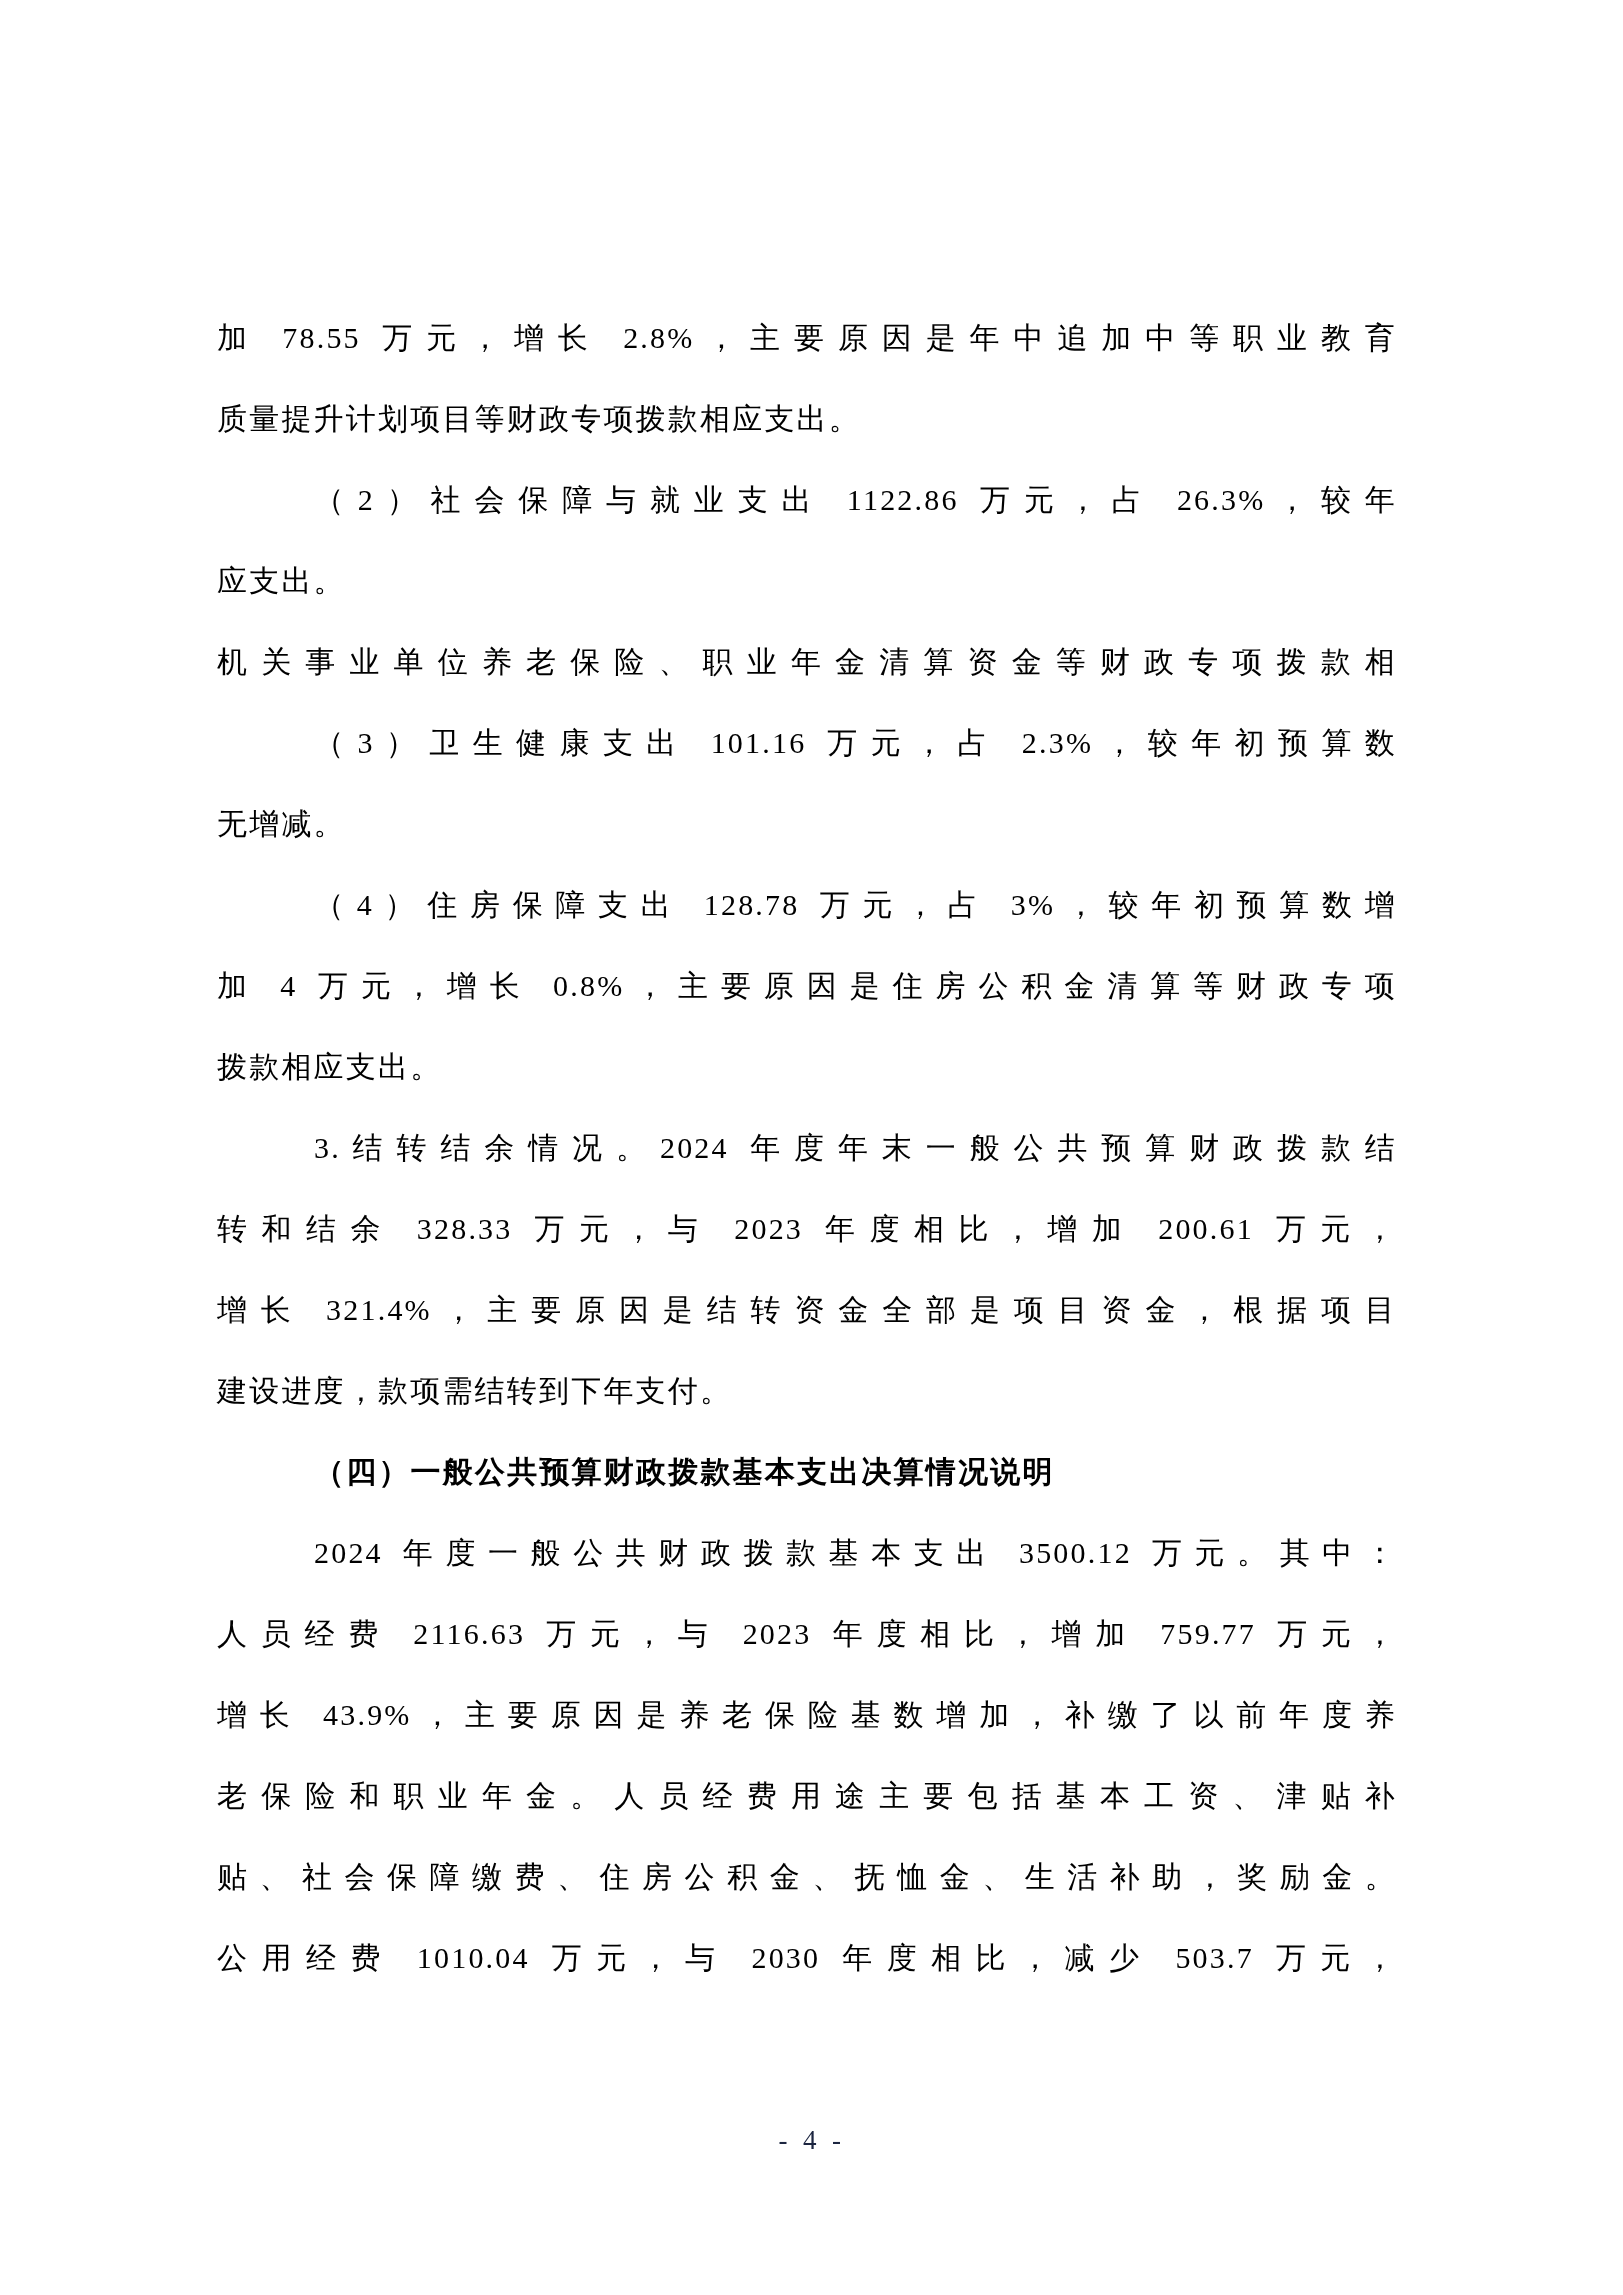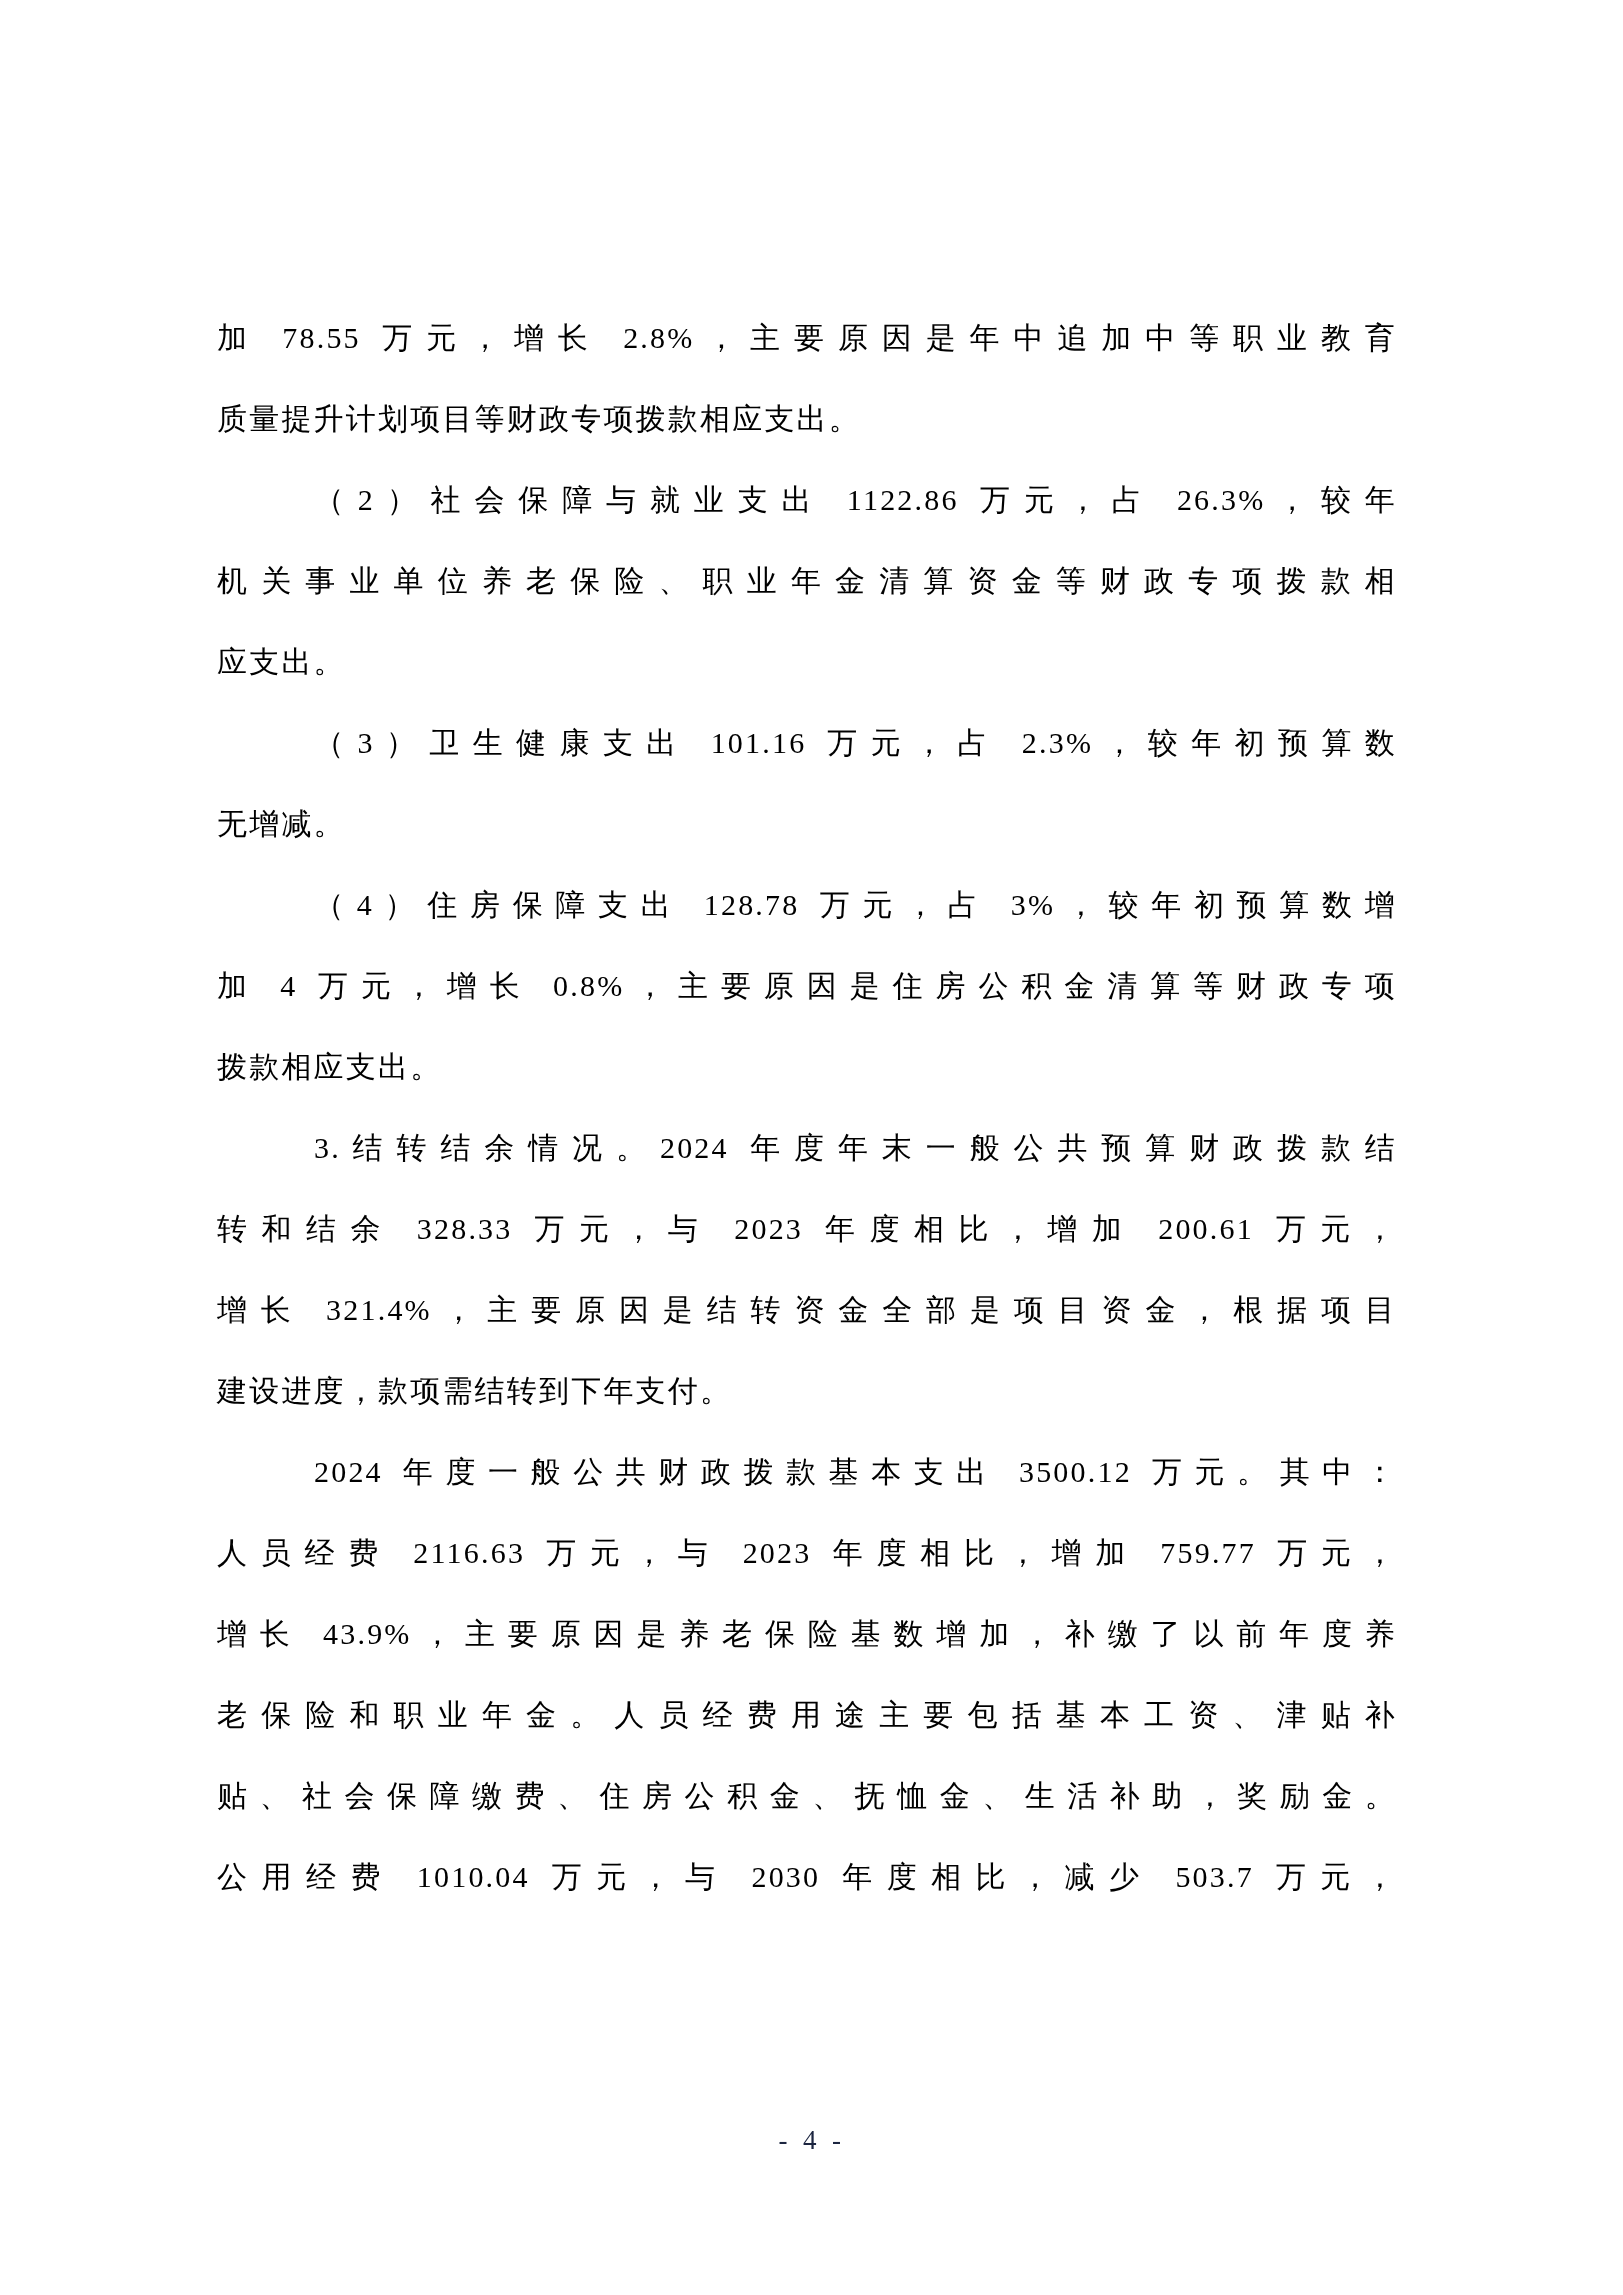--- a/index.html
+++ b/index.html
@@ -58,31 +58,32 @@
   }
 </style>
 </head>
 <body>
 
 <div>
   <main class="textblock">
     <p class="line fill">加 78.55 万元，增长 2.8%，主要原因是年中追加中等职业教育</p>
     <p class="line">质量提升计划项目等财政专项拨款相应支出。</p>
     <p class="line indent fill">（2）社会保障与就业支出 1122.86 万元，占 26.3%，较年</p>
+    <p class="line">应支出。</p>
     <p class="line fill">机关事业单位养老保险、职业年金清算资金等财政专项拨款相</p>
-    <p class="line">应支出。</p>
     <p class="line indent fill">（3）卫生健康支出 101.16 万元，占 2.3%，较年初预算数</p>
     <p class="line">无增减。</p>
     <p class="line indent fill">（4）住房保障支出 128.78 万元，占 3%，较年初预算数增</p>
     <p class="line fill">加 4 万元，增长 0.8%，主要原因是住房公积金清算等财政专项</p>
     <p class="line">拨款相应支出。</p>
     <p class="line indent fill">3.结转结余情况。2024 年度年末一般公共预算财政拨款结</p>
     <p class="line fill">转和结余 328.33 万元，与 2023 年度相比，增加 200.61 万元，</p>
     <p class="line fill">增长 321.4%，主要原因是结转资金全部是项目资金，根据项目</p>
     <p class="line">建设进度，款项需结转到下年支付。</p>
+    <p class="line indent bold">（四）一般公共预算财政拨款基本支出决算情况说明</p>
     <p class="line indent fill">2024 年度一般公共财政拨款基本支出 3500.12 万元。其中：</p>
     <p class="line fill">人员经费 2116.63 万元，与 2023 年度相比，增加 759.77 万元，</p>
     <p class="line fill">增长 43.9%，主要原因是养老保险基数增加，补缴了以前年度养</p>
     <p class="line fill">老保险和职业年金。人员经费用途主要包括基本工资、津贴补</p>
     <p class="line fill">贴、社会保障缴费、住房公积金、抚恤金、生活补助，奖励金。</p>
     <p class="line fill">公用经费 1010.04 万元，与 2030 年度相比，减少 503.7 万元，</p>
   </main>
 
   <footer class="footer">
     <span>- 4 -</span>

